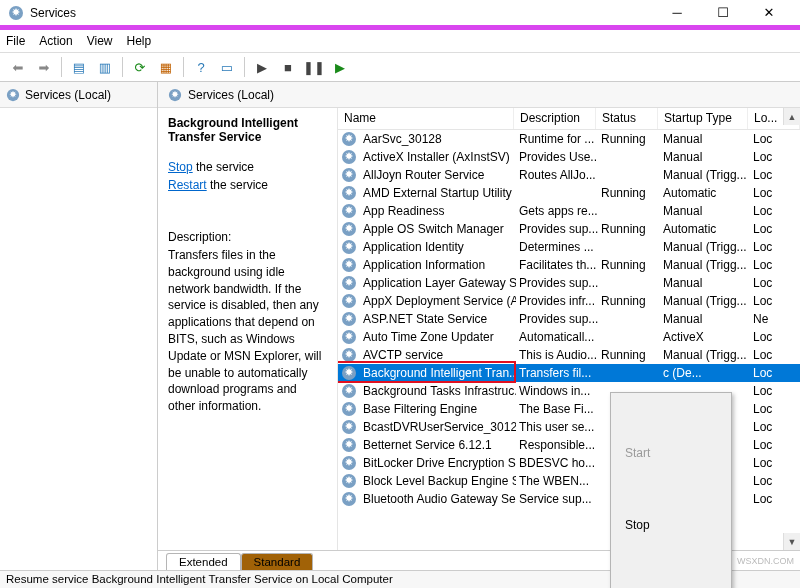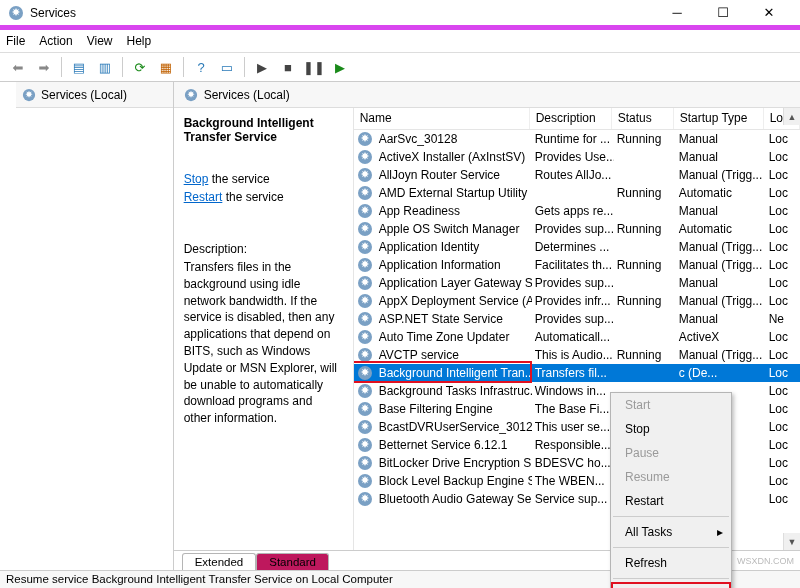--- a/index.html
+++ b/index.html
@@ -7,52 +7,52 @@
 .titlebar { height:30px; display:flex; align-items:center; padding:0 8px; border-bottom:5px solid #d946ef; }
 .titlebar .icon { width:16px; height:16px; margin-right:6px; }
 .titlebar .title { flex:1; }
 .titlebar .winbtns { display:flex; }
 .titlebar .winbtn { width:46px; height:30px; display:flex; align-items:center; justify-content:center; font-size:13px; }
 .menubar { height:22px; display:flex; align-items:center; padding:0 6px; gap:14px; }
 .menubar span { cursor:default; }
 .toolbar { height:30px; display:flex; align-items:center; padding:0 6px; gap:2px; border-top:1px solid #ddd; border-bottom:1px solid #ccc; }
 .tbtn { width:24px; height:24px; display:flex; align-items:center; justify-content:center; border:1px solid transparent; font-size:13px; color:#444; }
 .tsep { width:1px; height:20px; background:#ccc; margin:0 3px; }
-.body { display:flex; height:488px;padding-left:16px; }
+.body { display:flex; height:488px; }
 .leftpane { width:158px; border-right:1px solid #ccc; }
 .left-hdr { height:26px; display:flex; align-items:center; padding:0 6px; background:#f7f7f7; border-bottom:1px solid #ddd; gap:5px; }
 .rightpane { flex:1; display:flex; flex-direction:column; }
 .right-hdr { height:26px; display:flex; align-items:center; padding:0 10px; background:#f7f7f7; border-bottom:1px solid #ddd; gap:6px; }
 .right-content { flex:1; display:flex; overflow:hidden; }
 .detail-pane { width:180px; padding:8px 10px; border-right:1px solid #e5e5e5; }
-.detail-title { font-weight:bold; margin-bottom:26px; }
+.detail-title { font-weight:bold; margin-bottom:14px; }
 .detail-links a { color:#0066cc; text-decoration:underline; }
 .detail-links { margin-bottom:16px; line-height:1.5; }
 .detail-desc-label { margin-bottom:3px;margin-top:36px; }
 .detail-desc { line-height:1.4; }
 .list-wrapper { flex:1; position:relative; overflow:hidden; }
 .columns { display:flex; height:22px; border-bottom:1px solid #e5e5e5; background:#fff; }
 .col-h { padding:3px 6px; border-right:1px solid #eee; white-space:nowrap; overflow:hidden; }
 .cName{ width:176px;} .cDesc{width:82px;} .cStatus{width:62px;} .cStart{width:90px;} .cLogon{flex:1;}
 .rows { }
 .row { display:flex; height:18px; align-items:center; }
 .row .gear { width:16px; height:16px; margin:0 3px; flex-shrink:0;}
 .row span { white-space:nowrap; overflow:hidden; padding:0 3px; }
 .rName{width:156px;} .rDesc{width:82px;} .rStatus{width:62px;} .rStart{width:90px;} .rLogon{flex:1;}
 .row.selected { background:#0078d7; color:#fff; }
 .red-box-sel { position:absolute; border:2px solid #e01020; pointer-events:none; }
 .ctxmenu { position:absolute; left:610px; top:392px; width:122px; background:#f0f0f0; border:1px solid #b5b5b5; box-shadow:2px 2px 4px rgba(0,0,0,.25); }
-.ctxitem { padding:5px 14px; position:relative; }
+.ctxitem { padding:5px 14px; position:relative;margin-top:48px; }
 .ctxitem.disabled { color:#9a9a9a; }
 .ctxsep { height:1px; background:#ccc; margin:3px 2px; }
 .ctxitem .arrow { position:absolute; right:8px; }
 .red-box-prop { border:2px solid #e01020; }
 .tabs { height:20px; display:flex; align-items:flex-end; padding-left:8px; gap:0; border-top:1px solid #ccc; }
 .tab { border:1px solid #b5b5b5; border-bottom:none; padding:2px 12px; background:#fff; font-size:11.5px; border-top-left-radius:3px; border-top-right-radius:3px;}
-.tab.inactive { background:#be185d; }
+.tab.inactive { background:#a16207; }
 .statusbar { height:18px; padding:2px 6px; border-top:1px solid #ccc; font-size:11.5px; background:#f7f7f7; }
 .scroll-up,.scroll-dn { position:absolute; right:0; width:17px; height:17px; background:#f0f0f0; display:flex; align-items:center; justify-content:center; font-size:9px; color:#555; border-left:1px solid #ddd;}
 .scroll-up{top:0;} .scroll-dn{bottom:0;}
 svg.gear circle{fill:#7aa0c4;} svg.gear path{fill:#fff;}
 </style>
 </head>
 <body>
 
 <div class="titlebar">
   <svg class="icon gear" viewBox="0 0 16 16">

